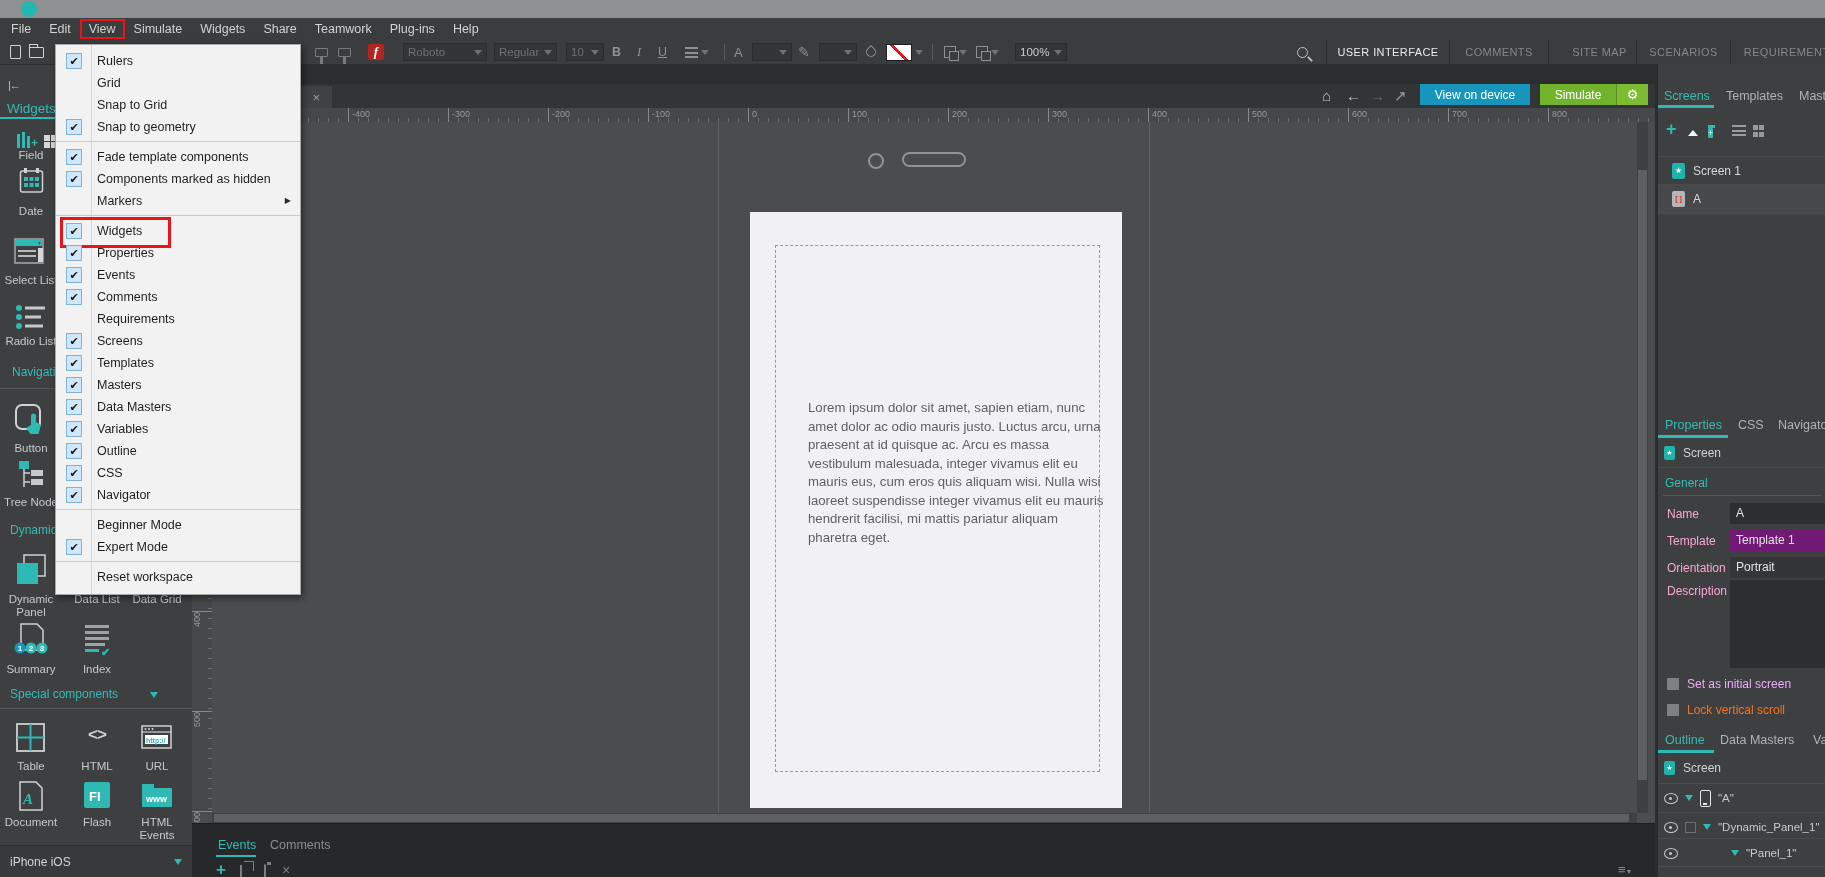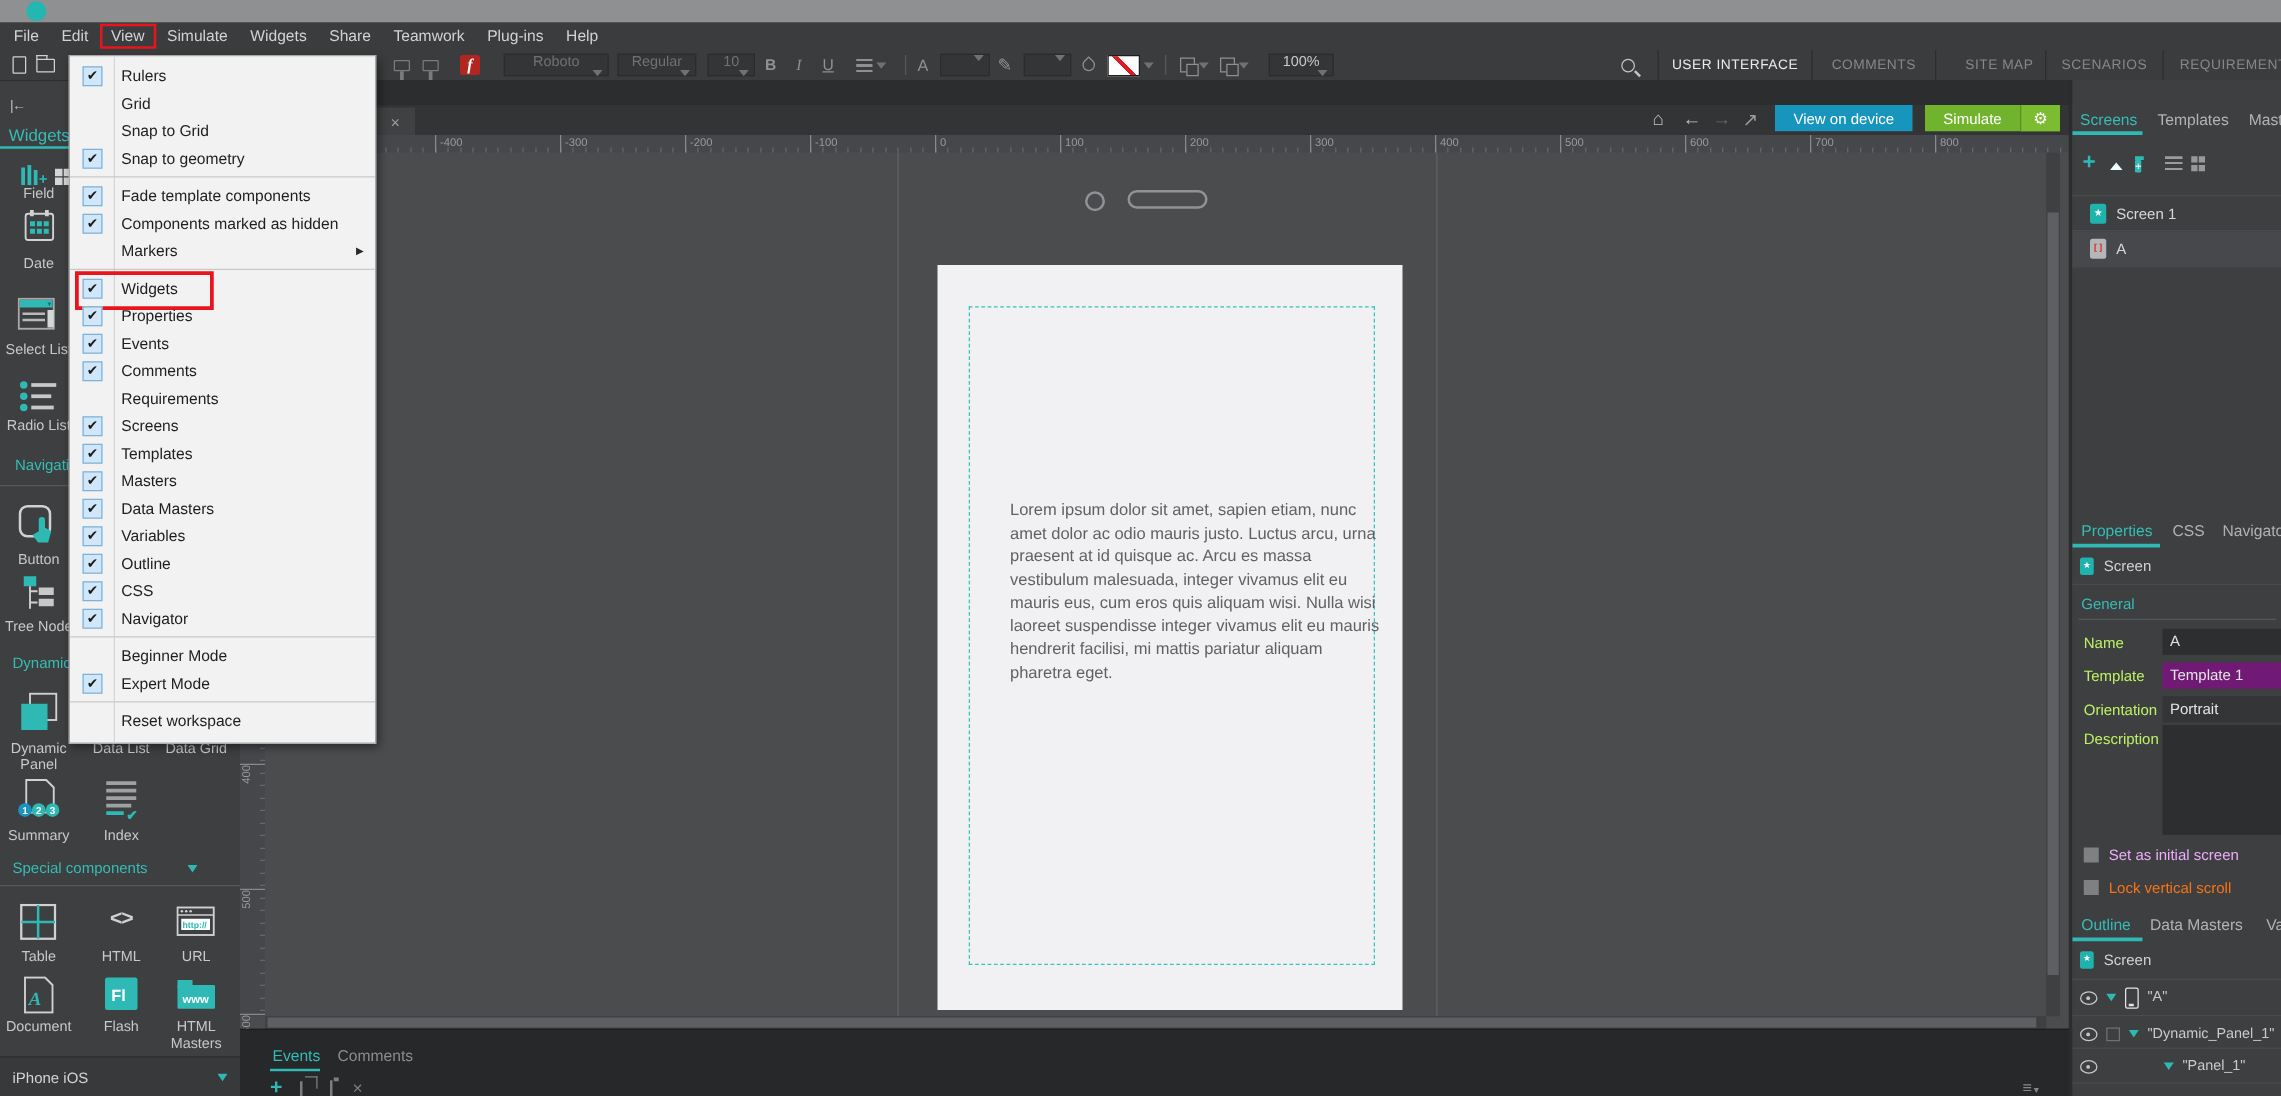--- a/index.html
+++ b/index.html
@@ -20,21 +20,21 @@
 
   
   .toolbar { left:0; top:40px; width:1825px; height:25px; background:#3a3c3d; border-bottom:1px solid #2c2e30; }
   .tb { position:absolute; top:0; height:24px; display:flex; align-items:center; color:#8e9092; }
   .pageic { width:11px; height:14px; border:1.5px solid #cfd1d3; border-radius:1px; }
   .folderic { width:15px; height:11px; border:1.5px solid #cfd1d3; border-radius:1px; position:relative; }
   .folderic::before { content:''; position:absolute; left:-1px; top:-4px; width:7px; height:3px; border:1.5px solid #cfd1d3; border-bottom:none; }
   .painter { width:13px; height:9px; border:1.5px solid #797b7d; border-radius:1px; position:relative; }
   .painter::after { content:''; position:absolute; left:4px; top:8px; width:3px; height:7px; background:#797b7d; }
   .fbox { width:16px; height:16px; background:#b2261f; color:#fff; font-family:"Liberation Serif",serif; font-style:italic; font-weight:bold; font-size:13px; text-align:center; line-height:16px; border-radius:2px; }
-  .ddbox { background:#333537; height:18px; border:1px solid #2a2c2e; color:#6f7173; font-size:11.5px; display:flex; align-items:center; padding:0 4px;flex-direction:column; }
+  .ddbox { background:#333537; height:18px; border:1px solid #2a2c2e; color:#6f7173; font-size:11.5px; display:flex; align-items:center; padding:0 4px; }
   .ddbox .dd { margin-left:auto; }
   .dd { width:0; height:0; border-left:4px solid transparent; border-right:4px solid transparent; border-top:5px solid #6f7173; display:inline-block; }
   .tbtn { font-size:12.5px; color:#8e9092; }
   .vseph { width:1px; height:16px; background:#55575a; }
   .droplet { width:10px; height:10px; border:1.5px solid #8e9092; border-radius:0 50% 50% 50%; transform:rotate(45deg); }
   .swatch { width:26px; height:17px; background:#fdfdfd; border:1px solid #1e1e1e;
     background-image:linear-gradient(45deg, transparent 44%, #e01a22 44%, #e01a22 56%, transparent 56%); }
   .lineic { width:13px; height:11px; background:repeating-linear-gradient(180deg,#8e9092 0 2px,transparent 2px 4.5px); }
   .sqsic { width:12px; height:12px; border:1.5px solid #8e9092; position:relative; }
   .sqsic::after { content:''; position:absolute; right:-4px; bottom:-4px; width:8px; height:8px; background:#3a3c3d; border:1.5px solid #8e9092; }
@@ -119,21 +119,21 @@
   .pdiv { position:absolute; left:0; width:167px; height:1px; background:#494b4d; }
   .docic { width:13px; height:16px; border-radius:2px; background:#20b2ad; color:#fff; font-size:8px; text-align:center; line-height:16px; display:inline-block; }
   .docic.alt { background:#b4b6b8; color:#d22; font-weight:bold; font-size:7px; }
   .scr-row { position:absolute; left:0; width:167px; height:28px; display:flex; align-items:center; padding-left:14px; gap:8px; color:#d6d8da; font-size:12px; }
   .scr-row.sel { background:#46484b; }
   .plusic { color:#2fb9b4; font-size:18px; font-weight:bold; line-height:14px; }
   .imgic { width:16px; height:13px; background:#2fb9b4; border-radius:2px; position:relative; }
   .imgic::after { content:''; position:absolute; left:2px; bottom:2px; width:0; height:0; border-left:5px solid transparent; border-right:5px solid transparent; border-bottom:6px solid #eafffe; }
   .foldic { width:16px; height:12px; background:#2fb9b4; border-radius:1px; position:relative; color:#fff; font-size:9px; text-align:center; line-height:12px; }
   .foldic::before { content:''; position:absolute; left:0; top:-3px; width:7px; height:3px; background:#2fb9b4; }
-  .flabel { color:#bef264; font-size:12px; }
+  .flabel { color:#f9a8d4; font-size:12px; }
   .fvalue { background:#2c2e30; color:#e2e4e6; font-size:12px; padding:3px 6px; position:absolute; left:72px; width:95px; height:21px; }
   .csq { width:12px; height:12px; background:#7e8082; display:inline-block; }
   .eye { width:14px; height:12px; position:relative; display:inline-block; }
   .eye::before { content:''; position:absolute; left:0; top:1px; width:12px; height:9px; border:1.5px solid #c6c8ca; border-radius:50%; }
   .eye::after { content:''; position:absolute; left:5px; top:5px; width:3px; height:3px; background:#c6c8ca; border-radius:50%; }
   .phn { width:11px; height:17px; border:1.5px solid #e4e6e8; border-radius:2px; position:relative; display:inline-block; }
   .phn::after { content:''; position:absolute; left:2px; bottom:1px; width:4px; height:1.5px; background:#e4e6e8; }
   .sq { width:11px; height:11px; border:1px solid #6e7072; display:inline-block; }
   .orow { position:absolute; left:0; width:167px; height:28px; display:flex; align-items:center; padding-left:6px; gap:7px; color:#c8cacc; font-size:11.5px; }
 
@@ -453,21 +453,21 @@
   </div>
   <div class="abs wlabel" style="left:66px; top:751px; width:62px;">Flash</div>
 
   <div class="abs wicon" style="left:126px; top:716px; width:62px;">
     <svg width="32" height="28">
         <rect x="1" y="3" width="12" height="6" fill="#2fb9b4"></rect>
         <rect x="1" y="7" width="30" height="19" rx="1" fill="#2fb9b4"></rect>
         <text x="5" y="21" fill="#fff" font-size="9" font-weight="bold">www</text>
       </svg>
   </div>
-  <div class="abs wlabel" style="left:126px; top:751px; width:62px;">HTML Masters</div>
+  <div class="abs wlabel" style="left:126px; top:751px; width:62px;">HTML Events</div>
 
   <div class="abs devicebar">
     <span>iPhone iOS</span>
     <span class="caret-t" style="margin-left:auto;"></span>
   </div>
 </div>
 
 <div class="abs c-top1"></div>
 <div class="abs c-top2"></div>
 <div class="abs c-tab">

